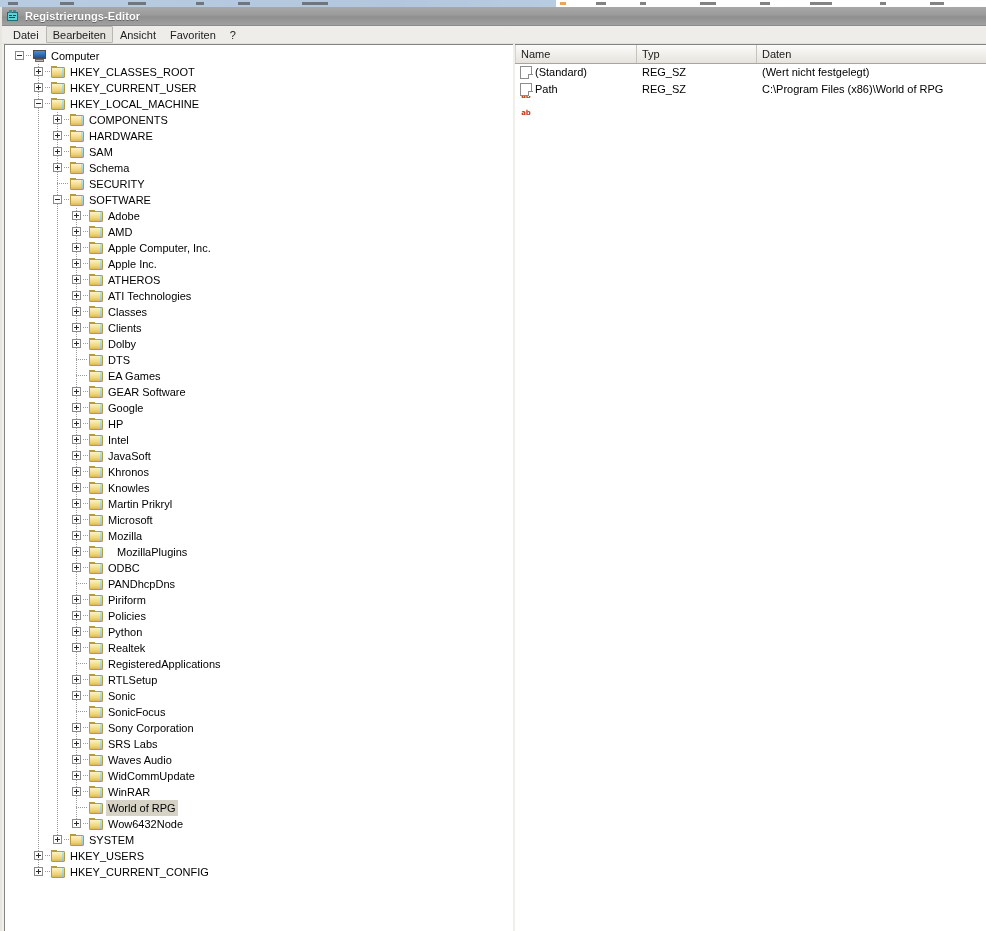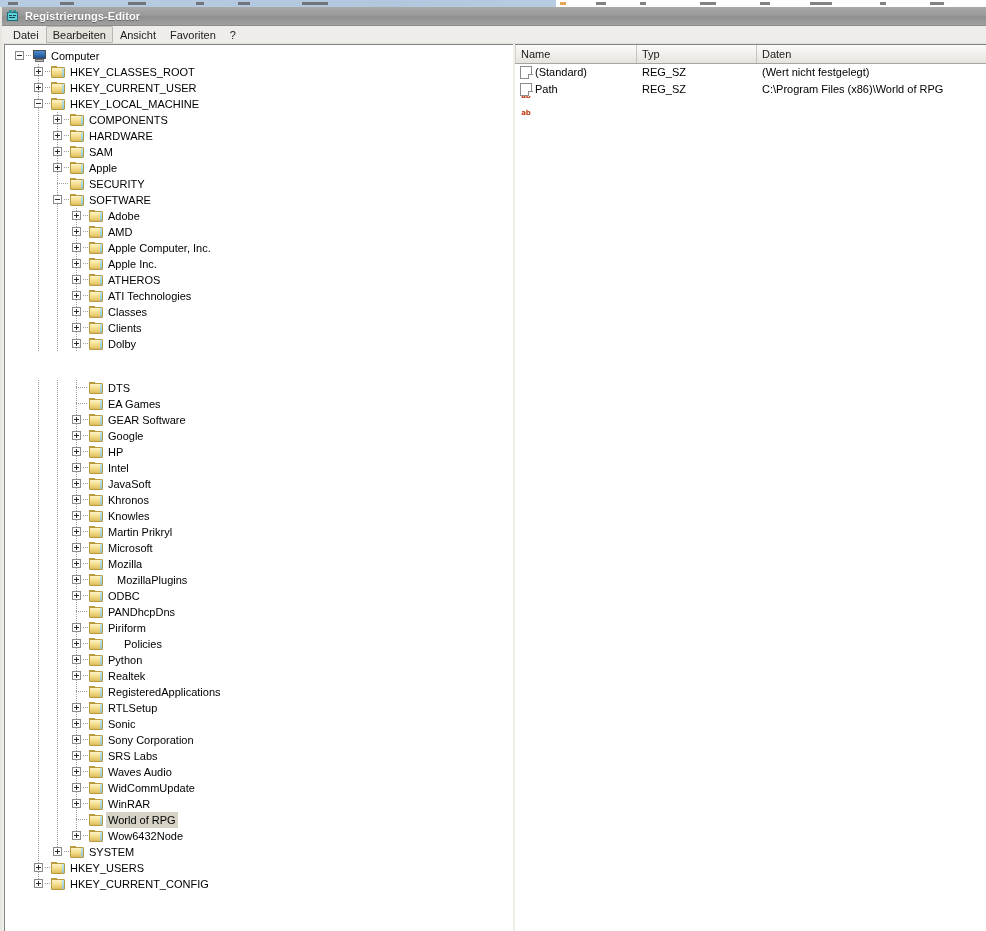--- a/index.html
+++ b/index.html
@@ -243,21 +243,21 @@
             <div class="trow" style="top: 0px;">
               <div class="vdots" style="left: 33px; top: 0px; height: 16px;"></div>
               <div class="vdots" style="left: 52px; top: 0px; height: 16px;"></div>
               <div class="exp plus" style="left: 48px;"></div>
               <div class="dots" style="left: 59px; width: 5px;"></div>
               <div class="folder" style="left: 65px;">
                 <div class="ft"></div>
                 <div class="fb"></div>
                 <div class="fs"></div>
               </div>
-              <div class="tlabel" style="left: 82px;">Apple</div>
+              <div class="tlabel" style="left: 82px;">Schema</div>
             </div>
             <div class="trow" style="top: 0px;">
               <div class="vdots" style="left: 33px; top: 0px; height: 16px;"></div>
               <div class="vdots" style="left: 52px; top: 0px; height: 16px;"></div>
               <div class="dots" style="left: 52px; width: 11px;"></div>
               <div class="folder" style="left: 65px;">
                 <div class="ft"></div>
                 <div class="fb"></div>
                 <div class="fs"></div>
               </div>
@@ -385,21 +385,21 @@
               <div class="vdots" style="left: 71px; top: 0px; height: 16px;"></div>
               <div class="exp plus" style="left: 67px;"></div>
               <div class="dots" style="left: 78px; width: 5px;"></div>
               <div class="folder" style="left: 84px;">
                 <div class="ft"></div>
                 <div class="fb"></div>
                 <div class="fs"></div>
               </div>
               <div class="tlabel" style="left: 101px;">Dolby</div>
             </div>
-            <div class="trow" style="top: 0px; margin-top: 28px;">
+            <div class="trow" style="top: 0px;">
               <div class="vdots" style="left: 33px; top: 0px; height: 16px;"></div>
               <div class="vdots" style="left: 52px; top: 0px; height: 16px;"></div>
               <div class="vdots" style="left: 71px; top: 0px; height: 16px;"></div>
               <div class="dots" style="left: 71px; width: 11px;"></div>
               <div class="folder" style="left: 84px;">
                 <div class="ft"></div>
                 <div class="fb"></div>
                 <div class="fs"></div>
               </div>
               <div class="tlabel" style="left: 101px;">DTS</div>
@@ -601,21 +601,21 @@
               <div class="vdots" style="left: 33px; top: 0px; height: 16px;"></div>
               <div class="vdots" style="left: 52px; top: 0px; height: 16px;"></div>
               <div class="vdots" style="left: 71px; top: 0px; height: 16px;"></div>
               <div class="exp plus" style="left: 67px;"></div>
               <div class="dots" style="left: 78px; width: 5px;"></div>
               <div class="folder" style="left: 84px;">
                 <div class="ft"></div>
                 <div class="fb"></div>
                 <div class="fs"></div>
               </div>
-              <div class="tlabel" style="left: 117px;">Policies</div>
+              <div class="tlabel" style="left: 101px;">Policies</div>
             </div>
             <div class="trow" style="top: 0px;">
               <div class="vdots" style="left: 33px; top: 0px; height: 16px;"></div>
               <div class="vdots" style="left: 52px; top: 0px; height: 16px;"></div>
               <div class="vdots" style="left: 71px; top: 0px; height: 16px;"></div>
               <div class="exp plus" style="left: 67px;"></div>
               <div class="dots" style="left: 78px; width: 5px;"></div>
               <div class="folder" style="left: 84px;">
                 <div class="ft"></div>
                 <div class="fb"></div>
@@ -666,20 +666,32 @@
               <div class="vdots" style="left: 52px; top: 0px; height: 16px;"></div>
               <div class="vdots" style="left: 71px; top: 0px; height: 16px;"></div>
               <div class="exp plus" style="left: 67px;"></div>
               <div class="dots" style="left: 78px; width: 5px;"></div>
               <div class="folder" style="left: 84px;">
                 <div class="ft"></div>
                 <div class="fb"></div>
                 <div class="fs"></div>
               </div>
               <div class="tlabel" style="left: 101px;">Sonic</div>
+            </div>
+            <div class="trow" style="top: 0px;">
+              <div class="vdots" style="left: 33px; top: 0px; height: 16px;"></div>
+              <div class="vdots" style="left: 52px; top: 0px; height: 16px;"></div>
+              <div class="vdots" style="left: 71px; top: 0px; height: 16px;"></div>
+              <div class="dots" style="left: 71px; width: 11px;"></div>
+              <div class="folder" style="left: 84px;">
+                <div class="ft"></div>
+                <div class="fb"></div>
+                <div class="fs"></div>
+              </div>
+              <div class="tlabel" style="left: 101px;">SonicFocus</div>
             </div>
             <div class="trow" style="top: 0px;">
               <div class="vdots" style="left: 33px; top: 0px; height: 16px;"></div>
               <div class="vdots" style="left: 52px; top: 0px; height: 16px;"></div>
               <div class="vdots" style="left: 71px; top: 0px; height: 16px;"></div>
               <div class="exp plus" style="left: 67px;"></div>
               <div class="dots" style="left: 78px; width: 5px;"></div>
               <div class="folder" style="left: 84px;">
                 <div class="ft"></div>
                 <div class="fb"></div>

